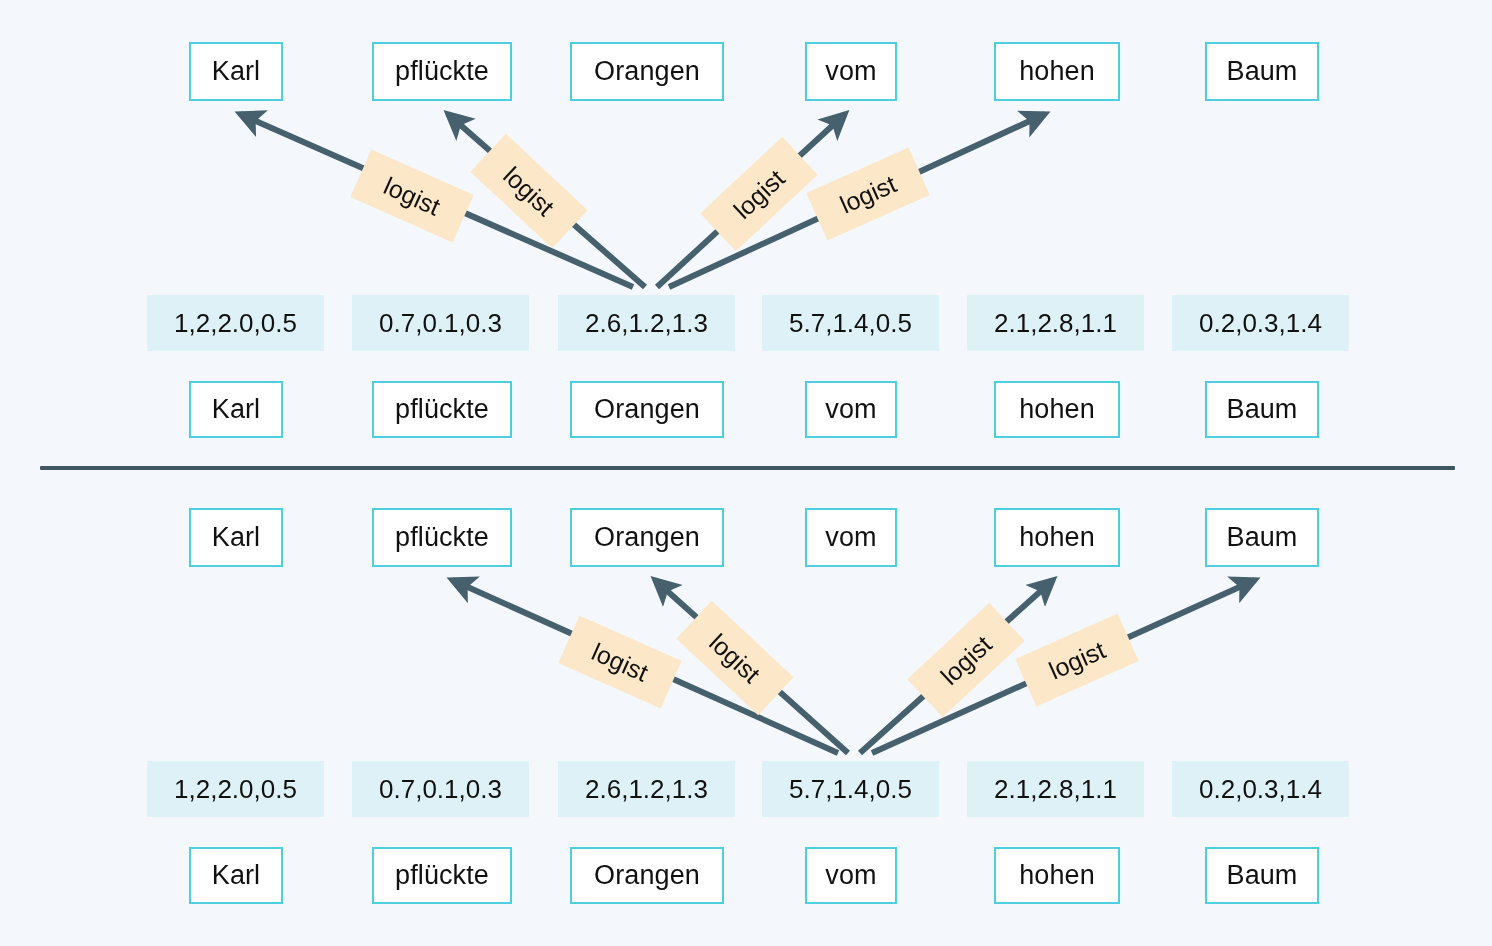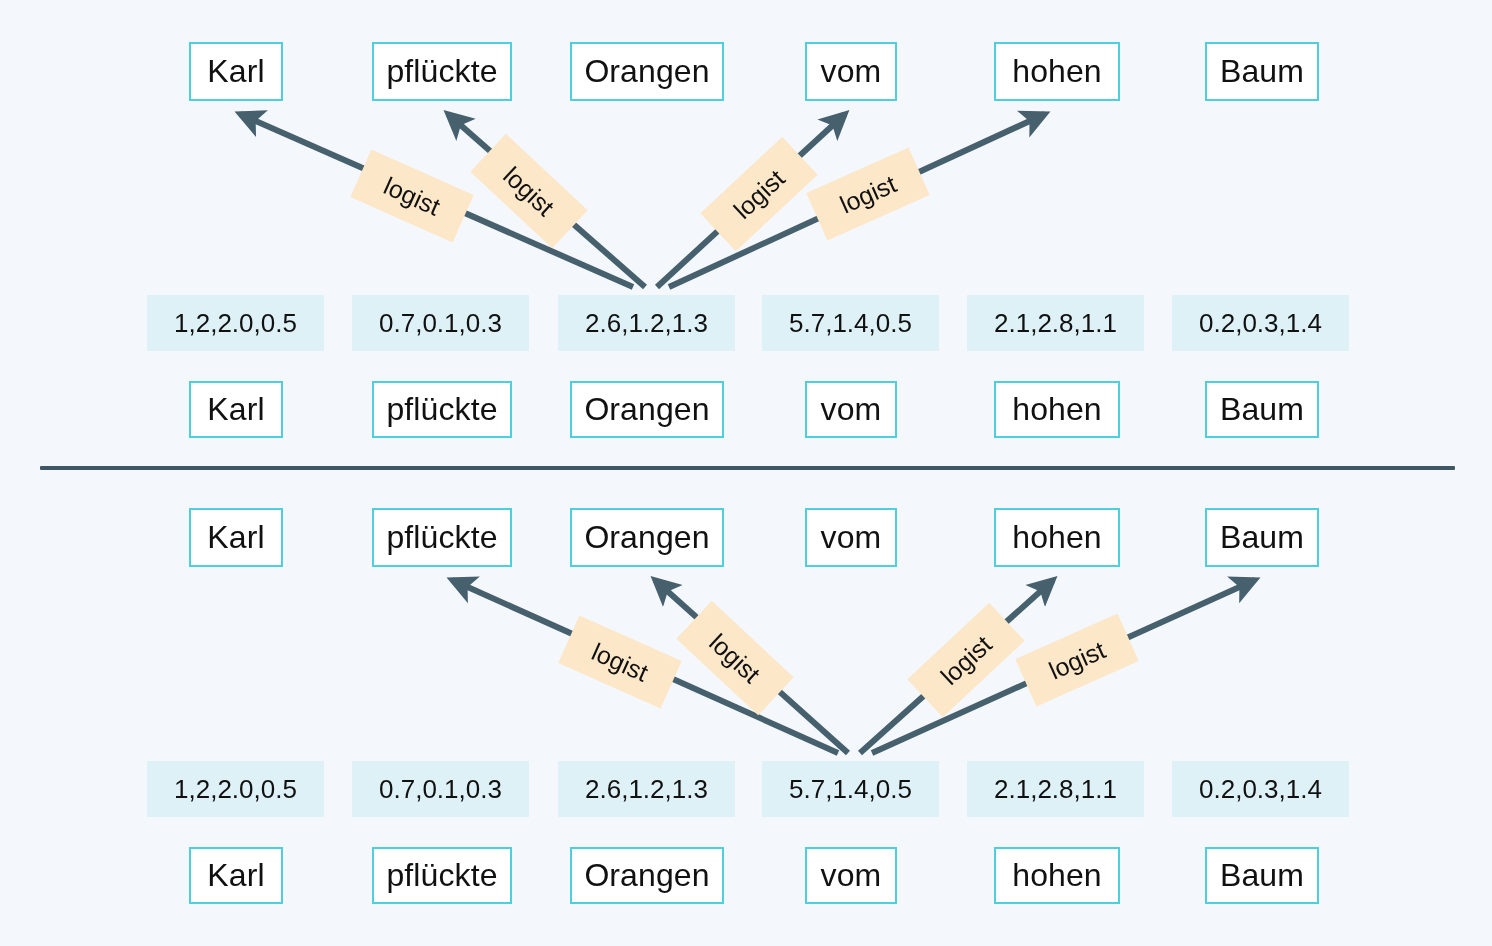--- a/index.html
+++ b/index.html
@@ -18,21 +18,21 @@
     overflow: hidden;
   }
   .word-box {
     position: absolute;
     box-sizing: border-box;
     background: #ffffff;
     border: 2px solid #4ecfdd;
     display: flex;
     align-items: center;
     justify-content: center;
-    font-size: 32px;
+    font-size: 27px;
     color: #111111;
     letter-spacing: 0.1px;
     white-space: nowrap;
   }
   .value-cell {
     position: absolute;
     box-sizing: border-box;
     background: #ddf1f7;
     display: flex;
     align-items: center;

